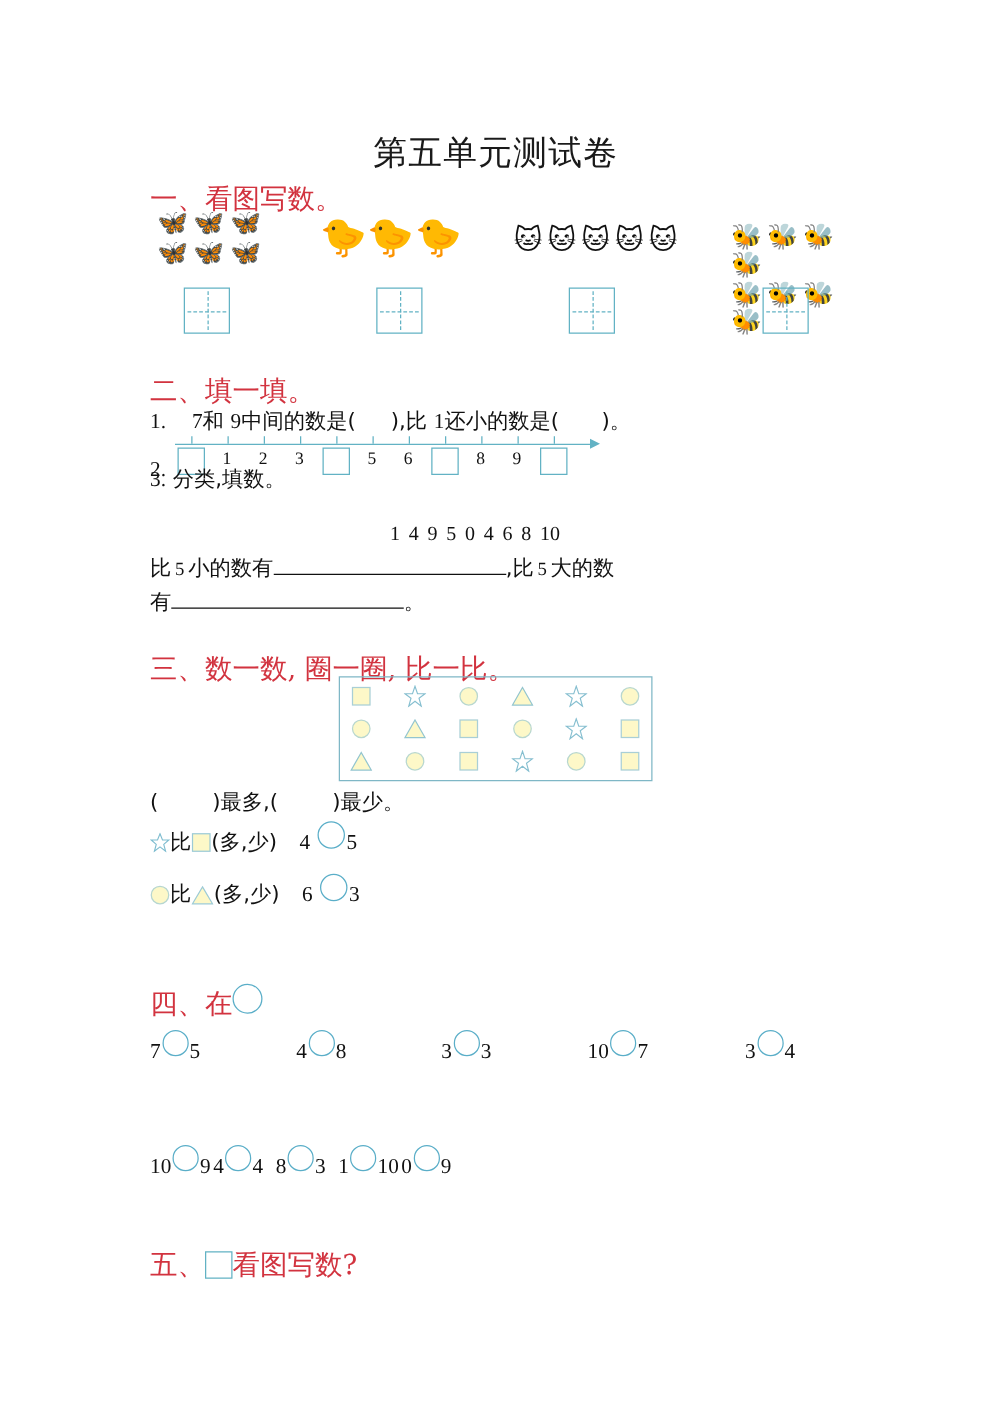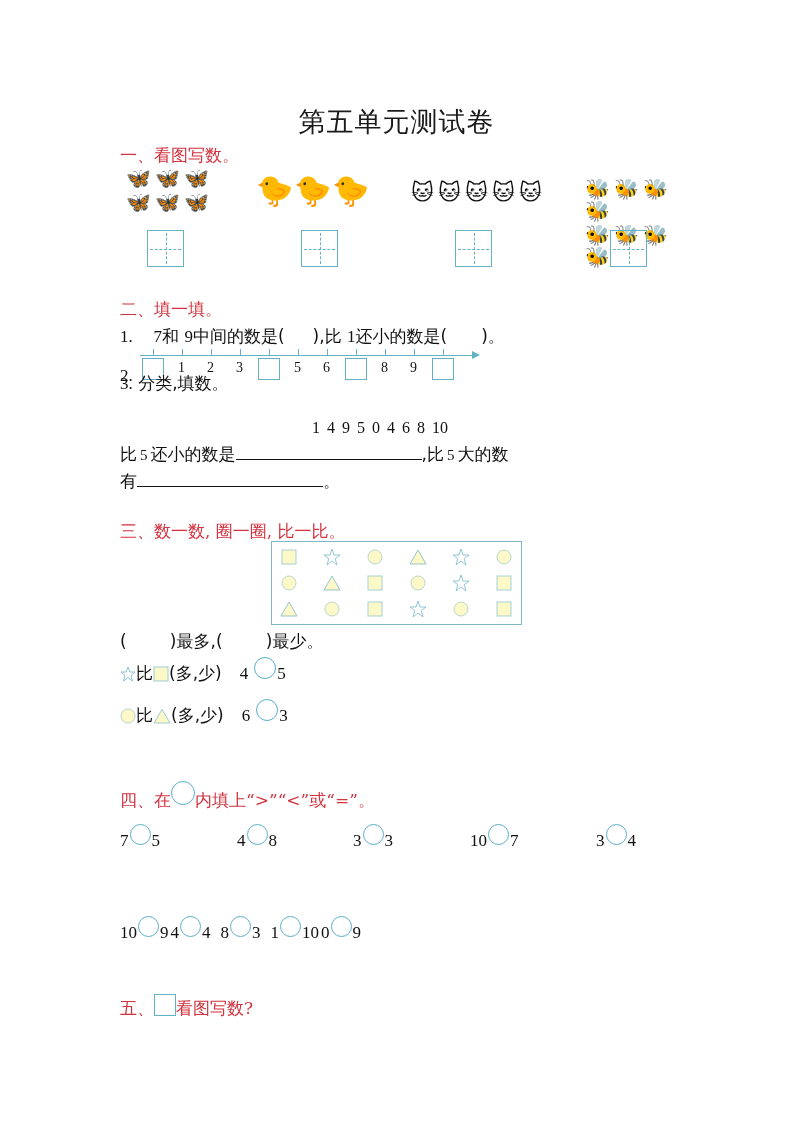--- a/index.html
+++ b/index.html
@@ -1,21 +1,21 @@
 <!DOCTYPE html>
 <html><head>
 <meta charset="utf-8">
 <style>
   html, body { margin:0; padding:0; background:#ffffff; }
   body { width:793px; height:1122px; position:relative; overflow:hidden;
          font-family:"DejaVu Sans", "Liberation Sans", sans-serif; color:#111; }
   .abs { position:absolute; }
   .title { left:0; width:793px; top:104px; text-align:center; font-size:27px;
            font-family:"DejaVu Serif", "Liberation Serif", serif; color:#1a1a1a; letter-spacing:1px; }
-  .sec { font-family:"DejaVu Serif", "Liberation Serif", serif; font-size:17px; color:#d2333f; white-space:nowrap;text-align:center; }
+  .sec { font-family:"DejaVu Serif", "Liberation Serif", serif; font-size:22px; color:#d2333f; white-space:nowrap;text-align:center; }
   .txt { font-size:17px; white-space:nowrap; color:#111; }
   .serif { font-family:"Liberation Serif", "DejaVu Serif", serif; }
   .tianzi { width:37px; height:37px; border:1.5px solid #62b2c4; box-sizing:border-box; }
   .tianzi::before { content:""; position:absolute; left:50%; top:2px; bottom:2px; border-left:1px dashed #62b2c4; }
   .tianzi::after { content:""; position:absolute; top:50%; left:2px; right:2px; border-top:1px dashed #62b2c4; }
   .pics { display:flex; flex-wrap:wrap; gap:2px; }
   .nl-box { width:22px; height:22px; border:1.5px solid #62b2c4; box-sizing:border-box; background:#fff; }
   .tick { width:1px; height:6px; background:#62b2c4; }
   .nl-num { font-family:"Liberation Serif", serif; font-size:14px; }
   .blank-line { border-bottom:1px solid #111; display:inline-block; }
@@ -106,21 +106,21 @@
     <div class="abs nl-num" style="left: 268px; top: 11px;">9</div>
     <div class="abs tick" style="left: 301px; top: 0px;"></div>
     <div class="abs nl-box" style="left: 290px; top: 9px;"></div>
   </div>
 
 <div class="abs txt" style="left:120px;top:372px;">
   <span class="serif">3.</span> <span>分类,填数。</span>
 </div>
 <div class="abs serif" style="left:312px;top:419px;font-size:16px;word-spacing:3px;">1 4 9 5 0 4 6 8 10</div>
 <div class="abs txt" style="left:120px;top:443px;">
-  <span>比</span><span class="serif" style="padding:0 3px;font-size:15px;">5</span><span>还小的数是</span><span class="blank-line" style="width:186px;height:16px;"></span><span>,比</span><span class="serif" style="padding:0 3px;font-size:15px;">5</span><span>大的数</span>
+  <span>比</span><span class="serif" style="padding:0 3px;font-size:15px;">5</span><span>小的数有</span><span class="blank-line" style="width:186px;height:16px;"></span><span>,比</span><span class="serif" style="padding:0 3px;font-size:15px;">5</span><span>大的数</span>
 </div>
 <div class="abs txt" style="left:120px;top:470px;">
   <span>有</span><span class="blank-line" style="width:186px;height:16px;"></span><span>。</span>
 </div>
 
 <div class="abs sec" style="left:120px;top:520px;">三、数一数, 圈一圈, 比一比。</div>
 <div class="abs shape-box" style="left:271px;top:541px;width:251px;height:84px;">
   <div id="shapegrid" style="position:relative;width:100%;height:100%;">
       <div class="abs" style="left: 8px; top: 6px;"><svg width="18" height="18" viewBox="0 0 18 18">
           <rect x="2" y="2" width="14" height="14" fill="#fdf8c8" stroke="#a9cfd6" stroke-width="1"></rect>
@@ -205,21 +205,20 @@
     </svg>
   <span>(多,少)</span>
   <span class="serif" style="margin-left:18px;">6</span>
   <span class="circ" style="width:22px;height:22px;margin:0 1px 0 6px;transform:translateY(-6px);"></span>
   <span class="serif">3</span>
 </div>
 
 <div class="abs sec" style="left:120px;top:788px;display:flex;align-items:flex-end;">
   <span>四、在</span>
   <span class="circ" style="width:24px;height:24px;transform:translateY(-7px);"></span>
-  <span>内填上“&gt;”“&lt;”或“=”。</span>
 </div>
 <div id="row1" class="abs" style="left:120px;top:830px;width:560px;height:30px;">
     <div class="abs cmp" style="left: 0px; top: 0px;">
       <span>7</span>
       <span class="circ"></span>
       <span>5</span>
     </div>
     <div class="abs cmp" style="left: 117px; top: 0px;">
       <span>4</span>
       <span class="circ"></span>

